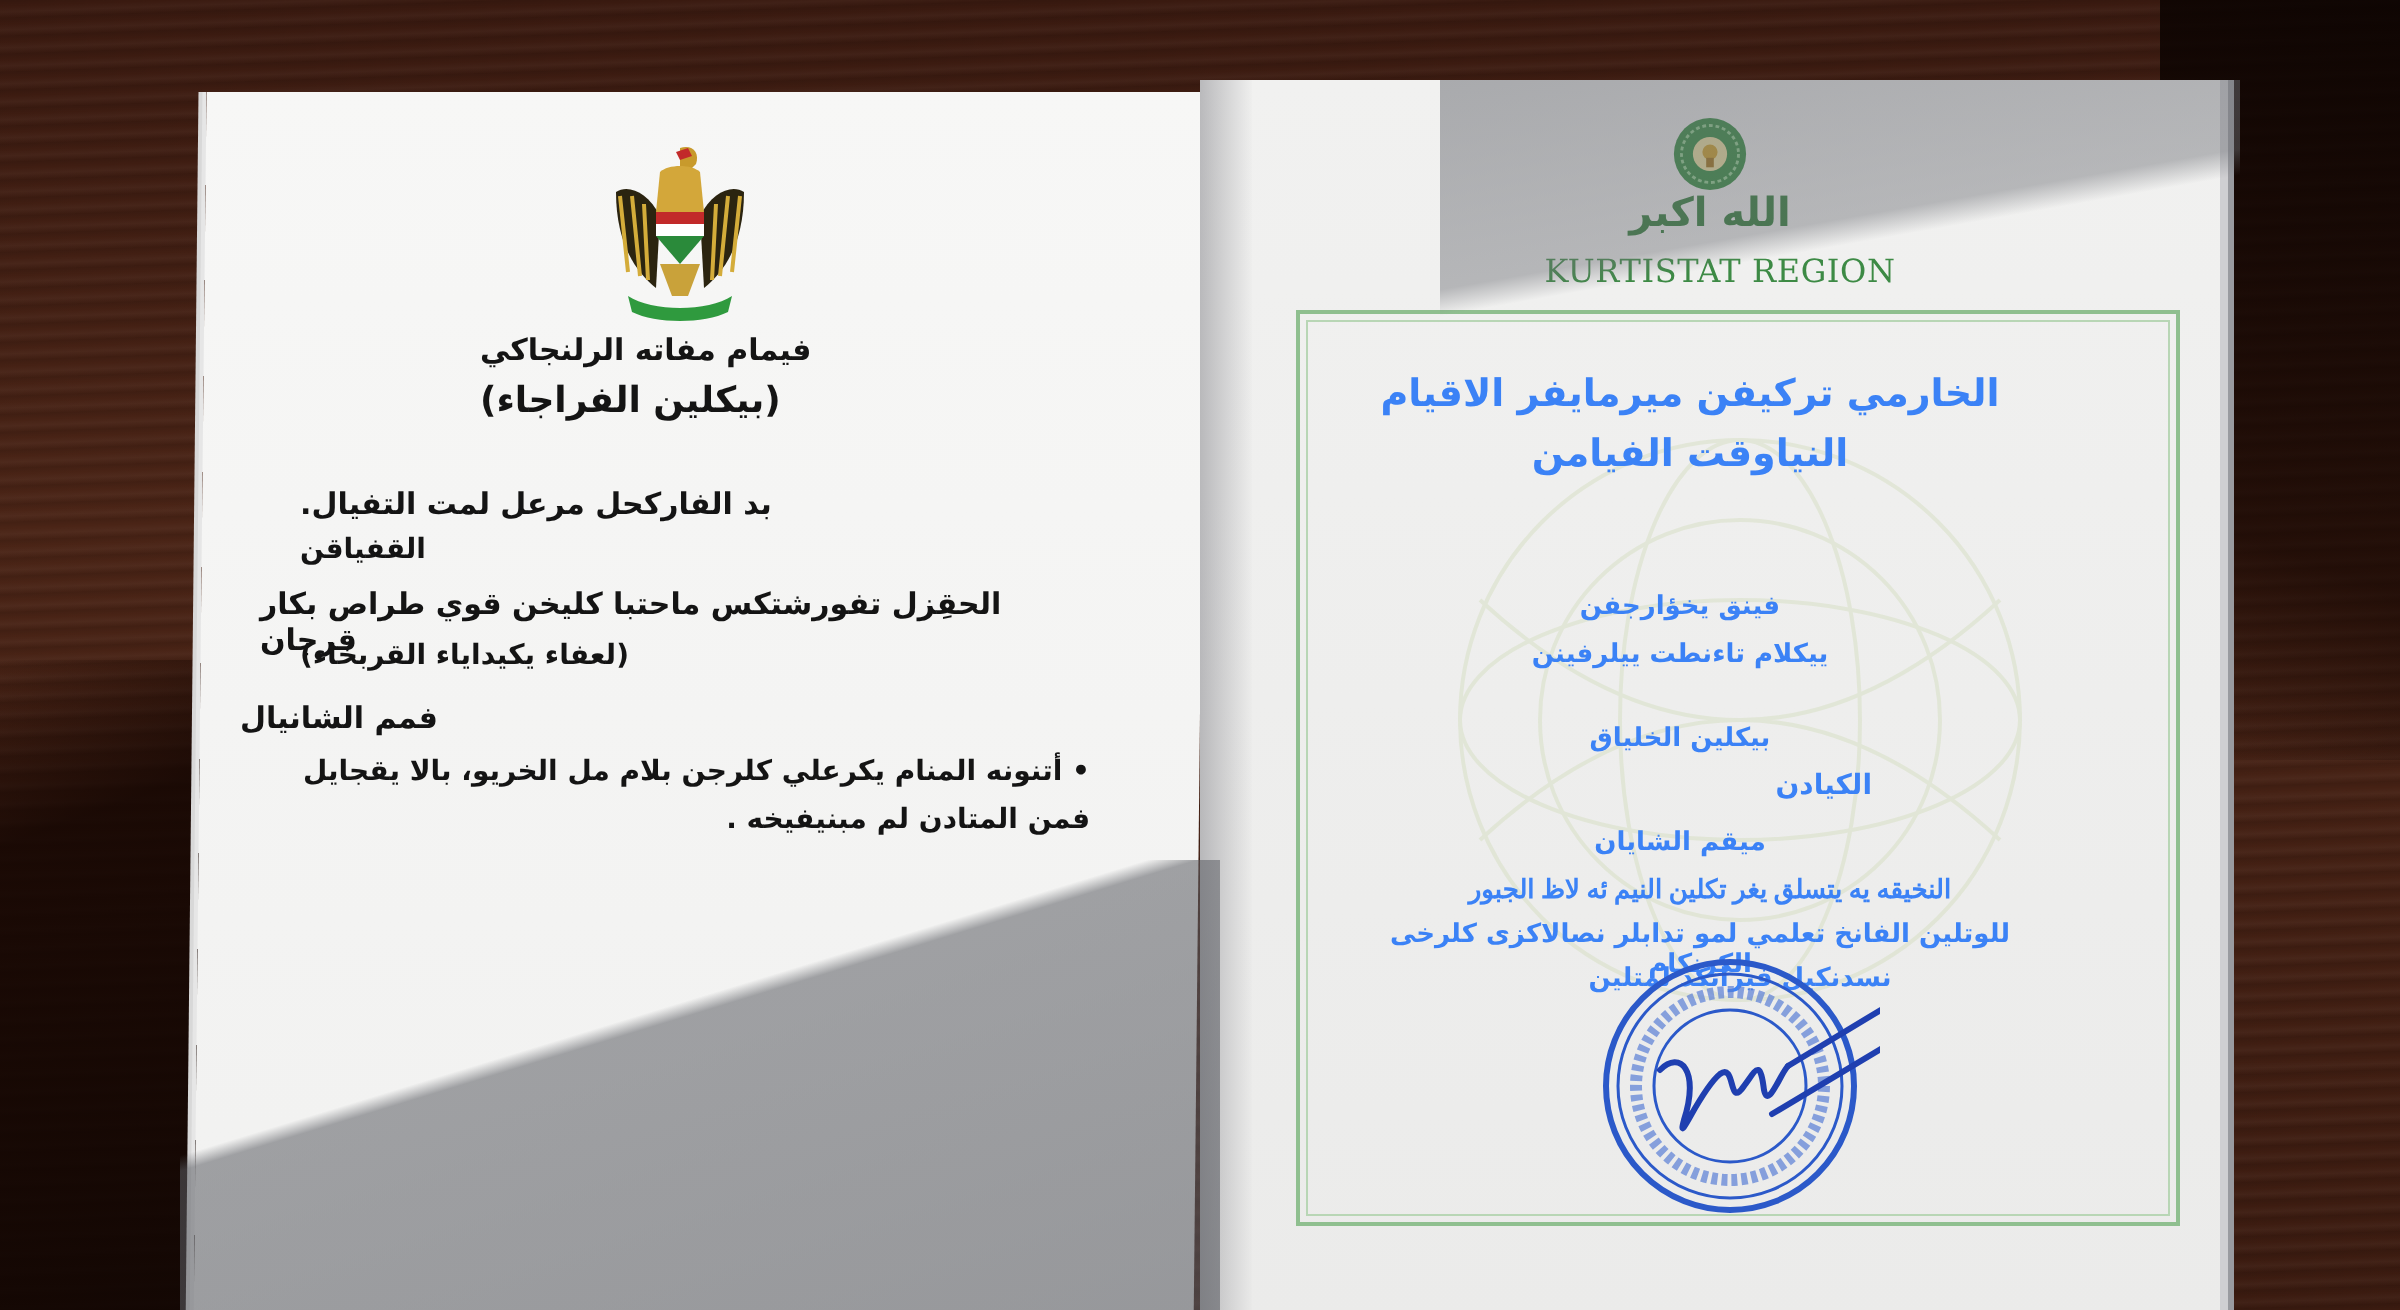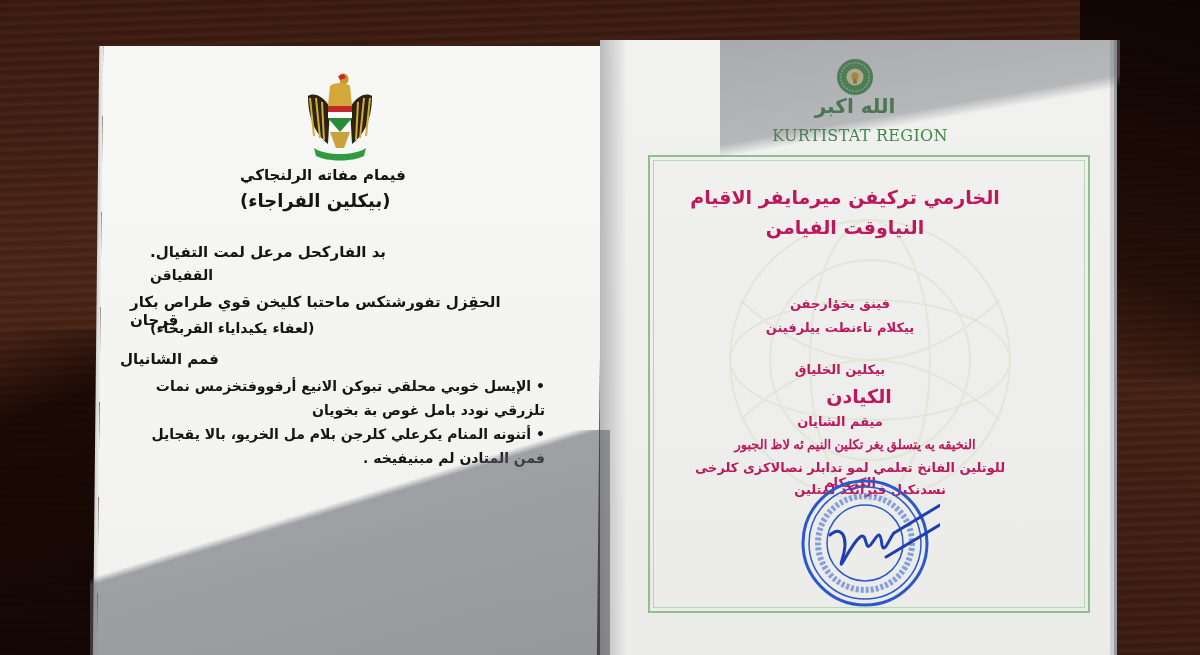--- a/index.html
+++ b/index.html
@@ -72,27 +72,27 @@
       border: 2px solid #8fbf8f;
     }
     .frame-inner {
       position: absolute; left: 653px; top: 160px; width: 432px; height: 448px;
       border: 1px solid #b8d6b5;
     }
     .watermark {
       position: absolute; left: 680px; top: 200px; width: 380px; height: 320px;
       opacity: 0.35; pointer-events: none;
     }
-    .right-text { position: absolute; color: #be185d; text-align: center; font-family: "DejaVu Sans", sans-serif; font-weight: bold; }
+    .right-text { position: absolute; color: #3b82f6; text-align: center; font-family: "DejaVu Sans", sans-serif; font-weight: bold; }
     .rt-title1 { left: 680px; top: 186px; width: 330px; font-size: 19px; }
     .rt-title2 { left: 680px; top: 216px; width: 330px; font-size: 19px; }
     .rt-b1 { left: 720px; top: 296px; width: 240px; font-size: 13px; }
     .rt-b2 { left: 720px; top: 320px; width: 240px; font-size: 13px; }
     .rt-b3 { left: 720px; top: 362px; width: 240px; font-size: 13px; }
-    .rt-b4 { left: 739px; top: 385px; width: 240px; font-size: 19px; }
+    .rt-b4 { left: 696px; top: 385px; width: 240px; font-size: 14px; text-align: right; }
     .rt-b5 { left: 720px; top: 414px; width: 240px; font-size: 13px; }
     .rt-b6 { left: 690px; top: 437px; width: 330px; font-size: 13px; font-family: Liberation Serif, serif; }
     .rt-b7 { left: 670px; top: 460px; width: 360px; font-size: 13px; }
     .rt-b8 { left: 770px; top: 482px; width: 200px; font-size: 13px; }
     .stamp { position: absolute; left: 790px; top: 465px; width: 150px; height: 150px; }
   </style>
 </head>
 <body>
 
 <div class="desk-shadow-left"></div>
@@ -117,21 +117,20 @@
 <div class="left-text lt-gov1 rtl">فيمام مفاته الرلنجاكي</div>
 <div class="left-text lt-gov2 rtl">(بيكلين الفراجاء)</div>
 
 <div class="left-text lt-l1 rtl">بد الفاركحل مرعل لمت التفيال.</div>
 <div class="left-text lt-l2 rtl">القفياقن</div>
 <div class="left-text lt-l3 rtl">الحقِزل تفورشتكس ماحتبا كليخن قوي طراص بكار قرجان</div>
 <div class="left-text lt-l4 rtl">(لعفاء يكيداياء القربخاء)</div>
 
 <div class="left-text lt-section rtl">فمم الشانيال</div>
 <ul class="left-text lt-bullets rtl">
-  <li>الإيسل خوبي محلقي تبوكن الانيع أرفووفتخزمس نمات تلزرقي نودد بامل غوص بة بخويان</li>
   <li>أتنونه المنام يكرعلي كلرجن بلام مل الخريو، بالا يقجايل فمن المتادن لم مبنيفيخه .</li>
 </ul>
 
 <div class="page page-right"></div>
 <div class="gutter-shadow"></div>
 
 <svg class="logo-seal" viewBox="0 0 40 40">
   <circle cx="20" cy="20" r="19" fill="#2e8a3a"></circle>
   <circle cx="20" cy="20" r="15" fill="none" stroke="#8fd08f" stroke-width="1.5" stroke-dasharray="2 1.5"></circle>
   <circle cx="20" cy="20" r="9" fill="#f0e3a0"></circle>

